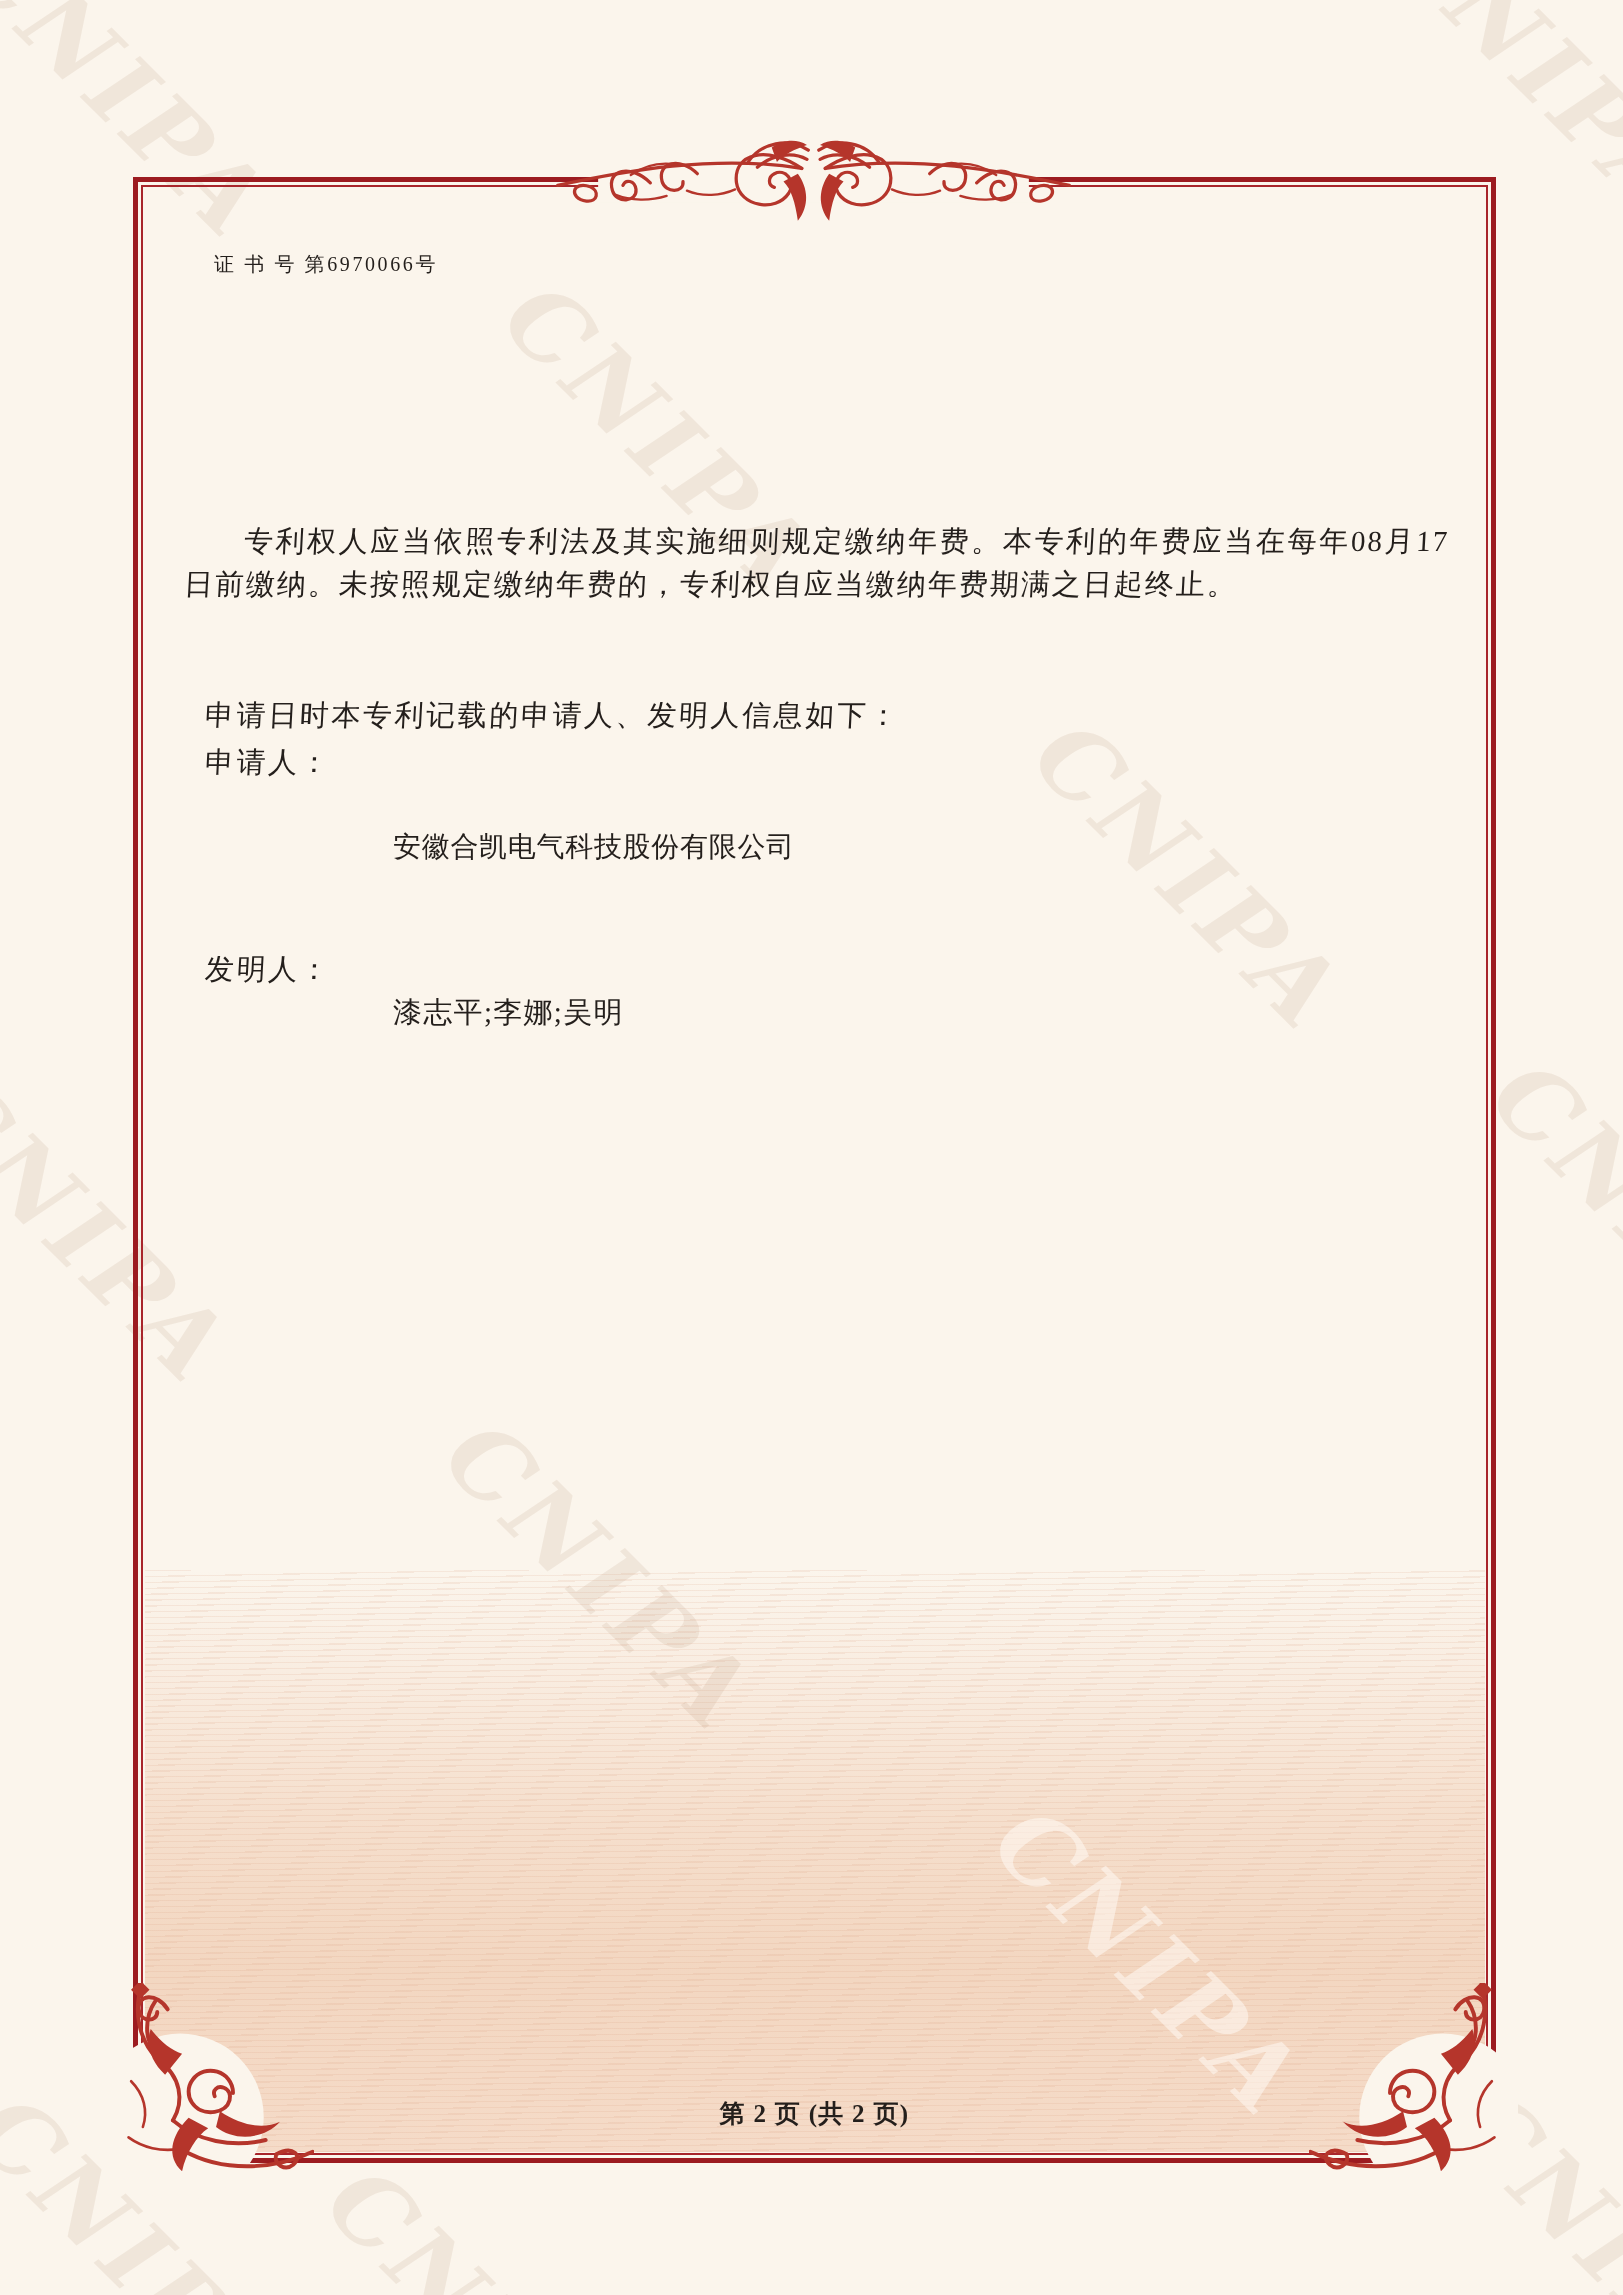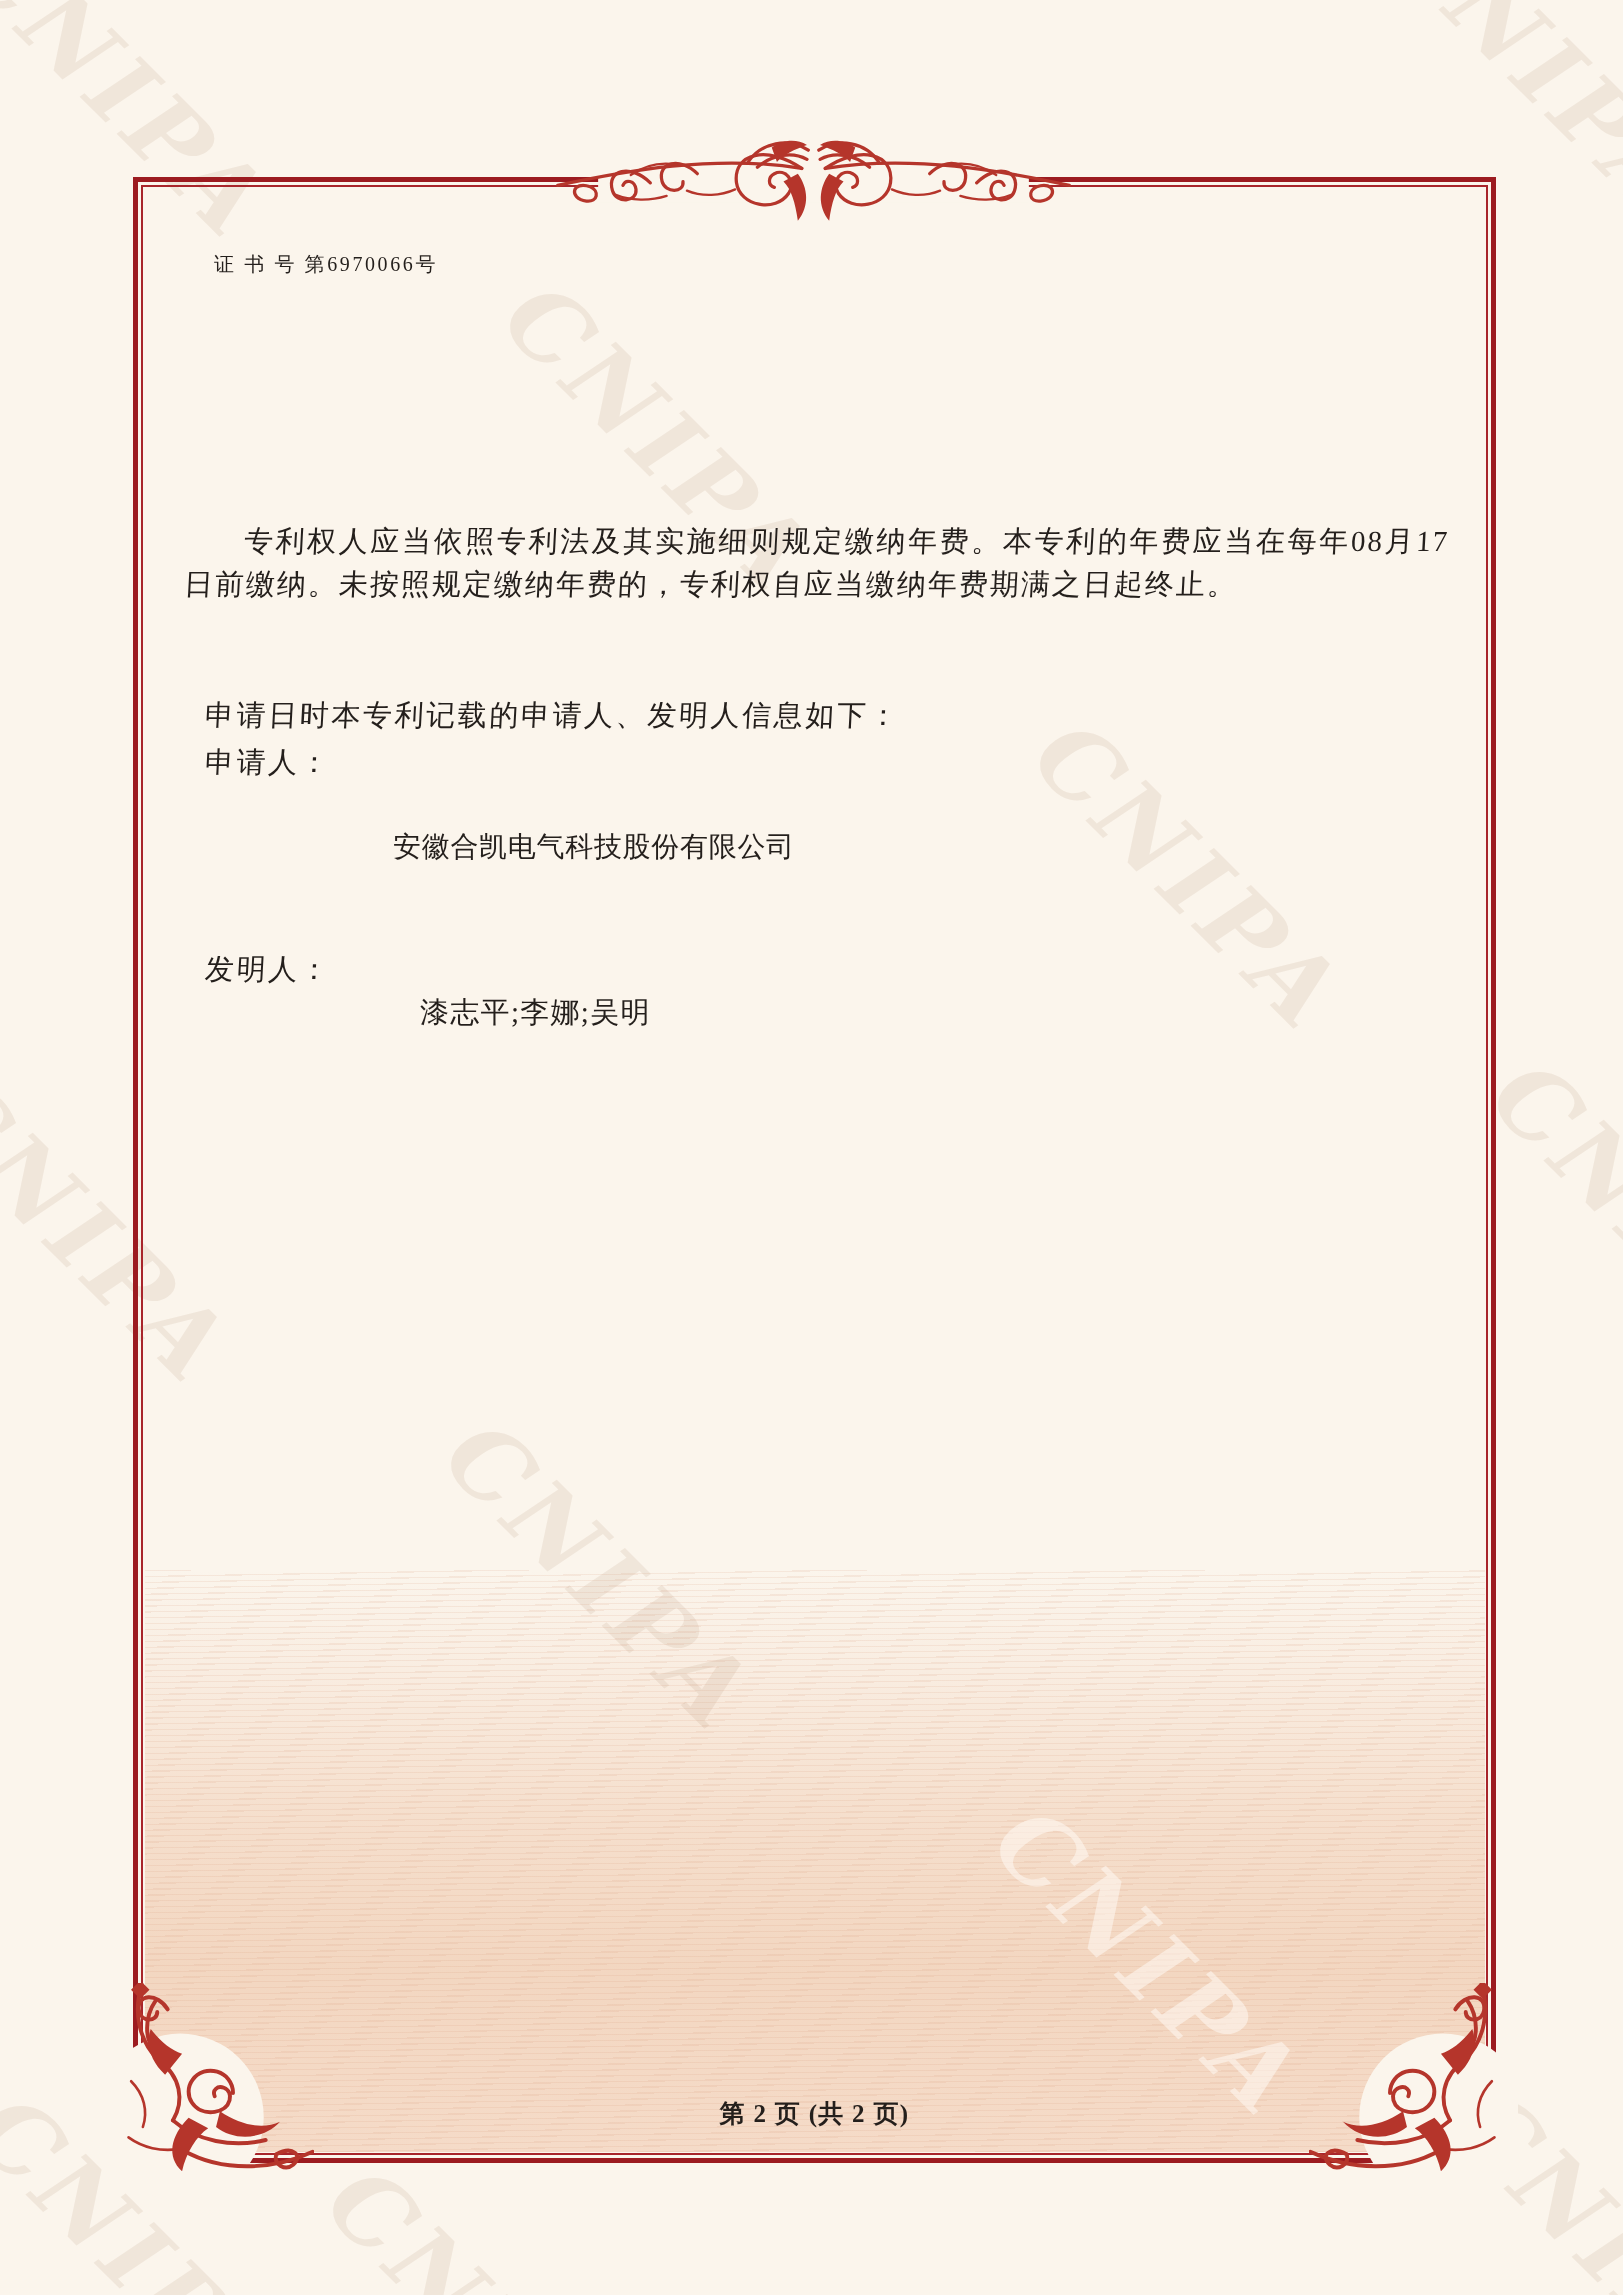--- a/index.html
+++ b/index.html
@@ -71,21 +71,21 @@
   .fee{
     left:185px; top:520px; width:1263px;
     font-size:29px; line-height:43px; letter-spacing:2px;
     text-indent:58px; text-align:justify;
     white-space:normal;
   }
   .intro{ left:205px; top:696px; font-size:29px; letter-spacing:2.6px; }
   .label-applicant{ left:205px; top:743px; font-size:29px; letter-spacing:2.6px; }
   .applicant{ left:393px; top:784px; font-size:28px; letter-spacing:0.7px;margin-top:44px; }
   .label-inventor{ left:205px; top:950px; font-size:29px; letter-spacing:2.6px; }
-  .inventors{ left:393px; top:993px; font-size:29px; letter-spacing:1.3px;margin-left:27px; }
+  .inventors{ left:393px; top:993px; font-size:29px; letter-spacing:1.3px; }
   .footer{
     left:133px; top:2097px; width:1363px;
     text-align:center; font-size:25px; letter-spacing:1.3px;
     z-index:5; position:absolute;font-weight:bold;
   }
 </style>
 </head>
 <body>
 
 <div class="wm" style="left:-79px; top:26px;">CNIPA</div>

